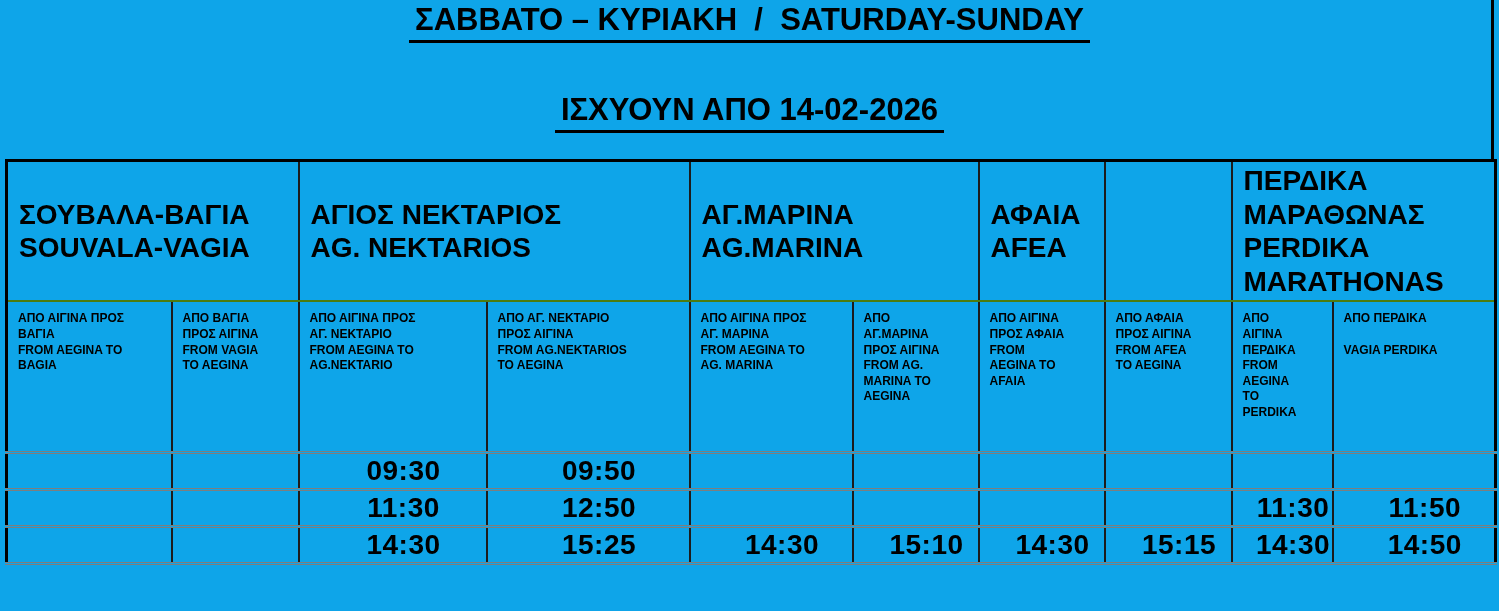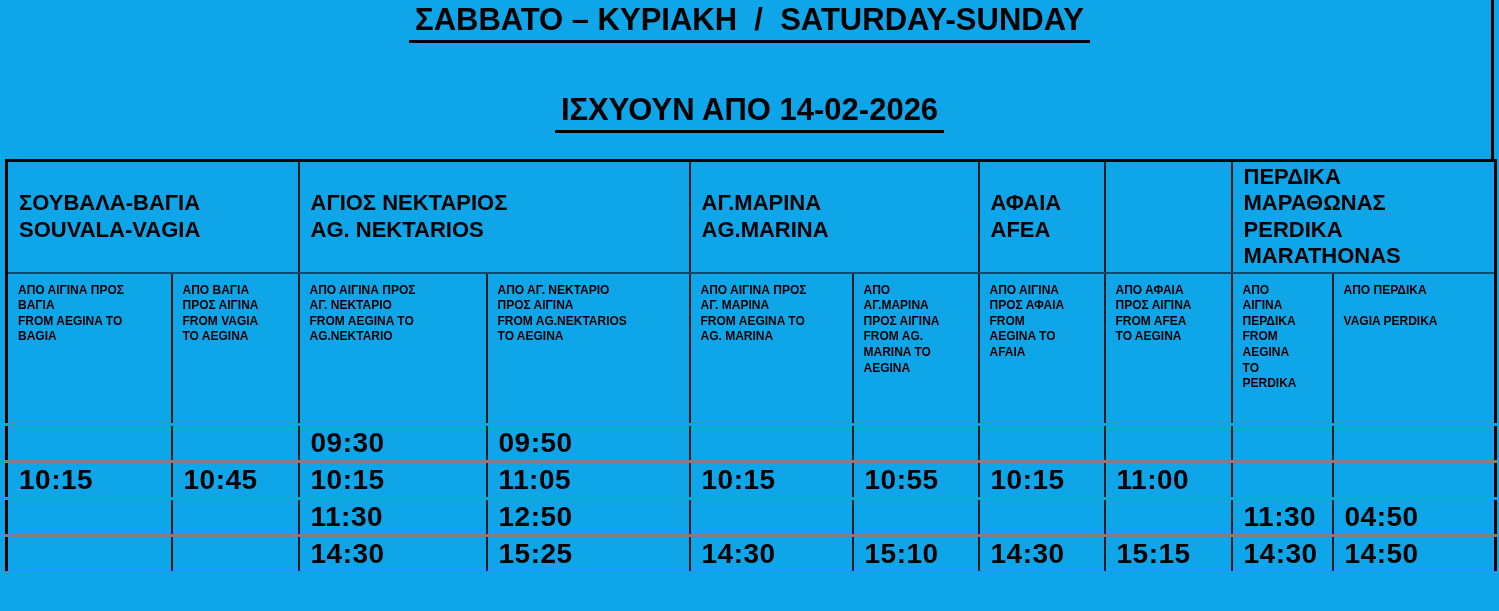--- a/index.html
+++ b/index.html
@@ -15,33 +15,33 @@
 
   table.tt{
     position:absolute;top:159px;left:5px;width:1489px;
     border-collapse:collapse;table-layout:fixed;
     border:3px solid #000;
   }
   .tt td{border-left:2px solid #1c1c1c;overflow:hidden;word-wrap:break-word;}
   .tt td:first-child{border-left:none;}
 
   .tt tr.grow td{
-    border-bottom:2px solid #0c4a6e;
-    height:62px;font-size:22px;line-height:1.2;
+    border-bottom:2px solid #4d7c0f;
+    height:62px;font-size:28px;line-height:1.2;
     padding:2px 4px 2px 11px;vertical-align:middle;white-space:pre-wrap;
   }
   .tt tr.drow td{
     border-bottom:3px double #7e7e7e;
     height:136px;font-size:12px;line-height:1.3;
     padding:9px 14px 4px 10px;vertical-align:top;white-space:pre-wrap;
   }
   .tt tr.trow td{
     border-bottom:3px double #7e7e7e;
     height:34px;font-size:28px;letter-spacing:0.5px;
-    padding:0 0 0 11px;vertical-align:middle;white-space:nowrap;text-align:left;
+    padding:0 0 0 22px;vertical-align:middle;white-space:nowrap;text-align:center;
   }
   col.c0{width:165px} col.c1{width:127px} col.c2{width:188px} col.c3{width:203px}
   col.c4{width:163px} col.c5{width:126px} col.c6{width:126px} col.c7{width:127px}
   col.c8{width:101px} col.c9{width:163px}
 </style>
 </head>
 <body>
 
 <div class="page">
 
@@ -138,44 +138,32 @@
       <td>09:30</td>
       <td>09:50</td>
       <td></td>
       <td></td>
       <td></td>
       <td></td>
       <td></td>
       <td></td>
     </tr>
 
-    <tr class="trow">
-      <td>10:15</td>
-      <td>10:45</td>
-      <td>10:15</td>
-      <td>11:05</td>
-      <td>10:15</td>
-      <td>10:55</td>
-      <td>10:15</td>
-      <td>11:00</td>
-      <td></td>
-      <td></td>
-    </tr>
 
     <tr class="trow">
       <td></td>
       <td></td>
       <td>11:30</td>
       <td>12:50</td>
       <td></td>
       <td></td>
       <td></td>
       <td></td>
       <td>11:30</td>
-      <td>04:50</td>
+      <td>11:50</td>
     </tr>
 
 
 
     <tr class="trow">
       <td></td>
       <td></td>
       <td>14:30</td>
       <td>15:25</td>
       <td>14:30</td>

